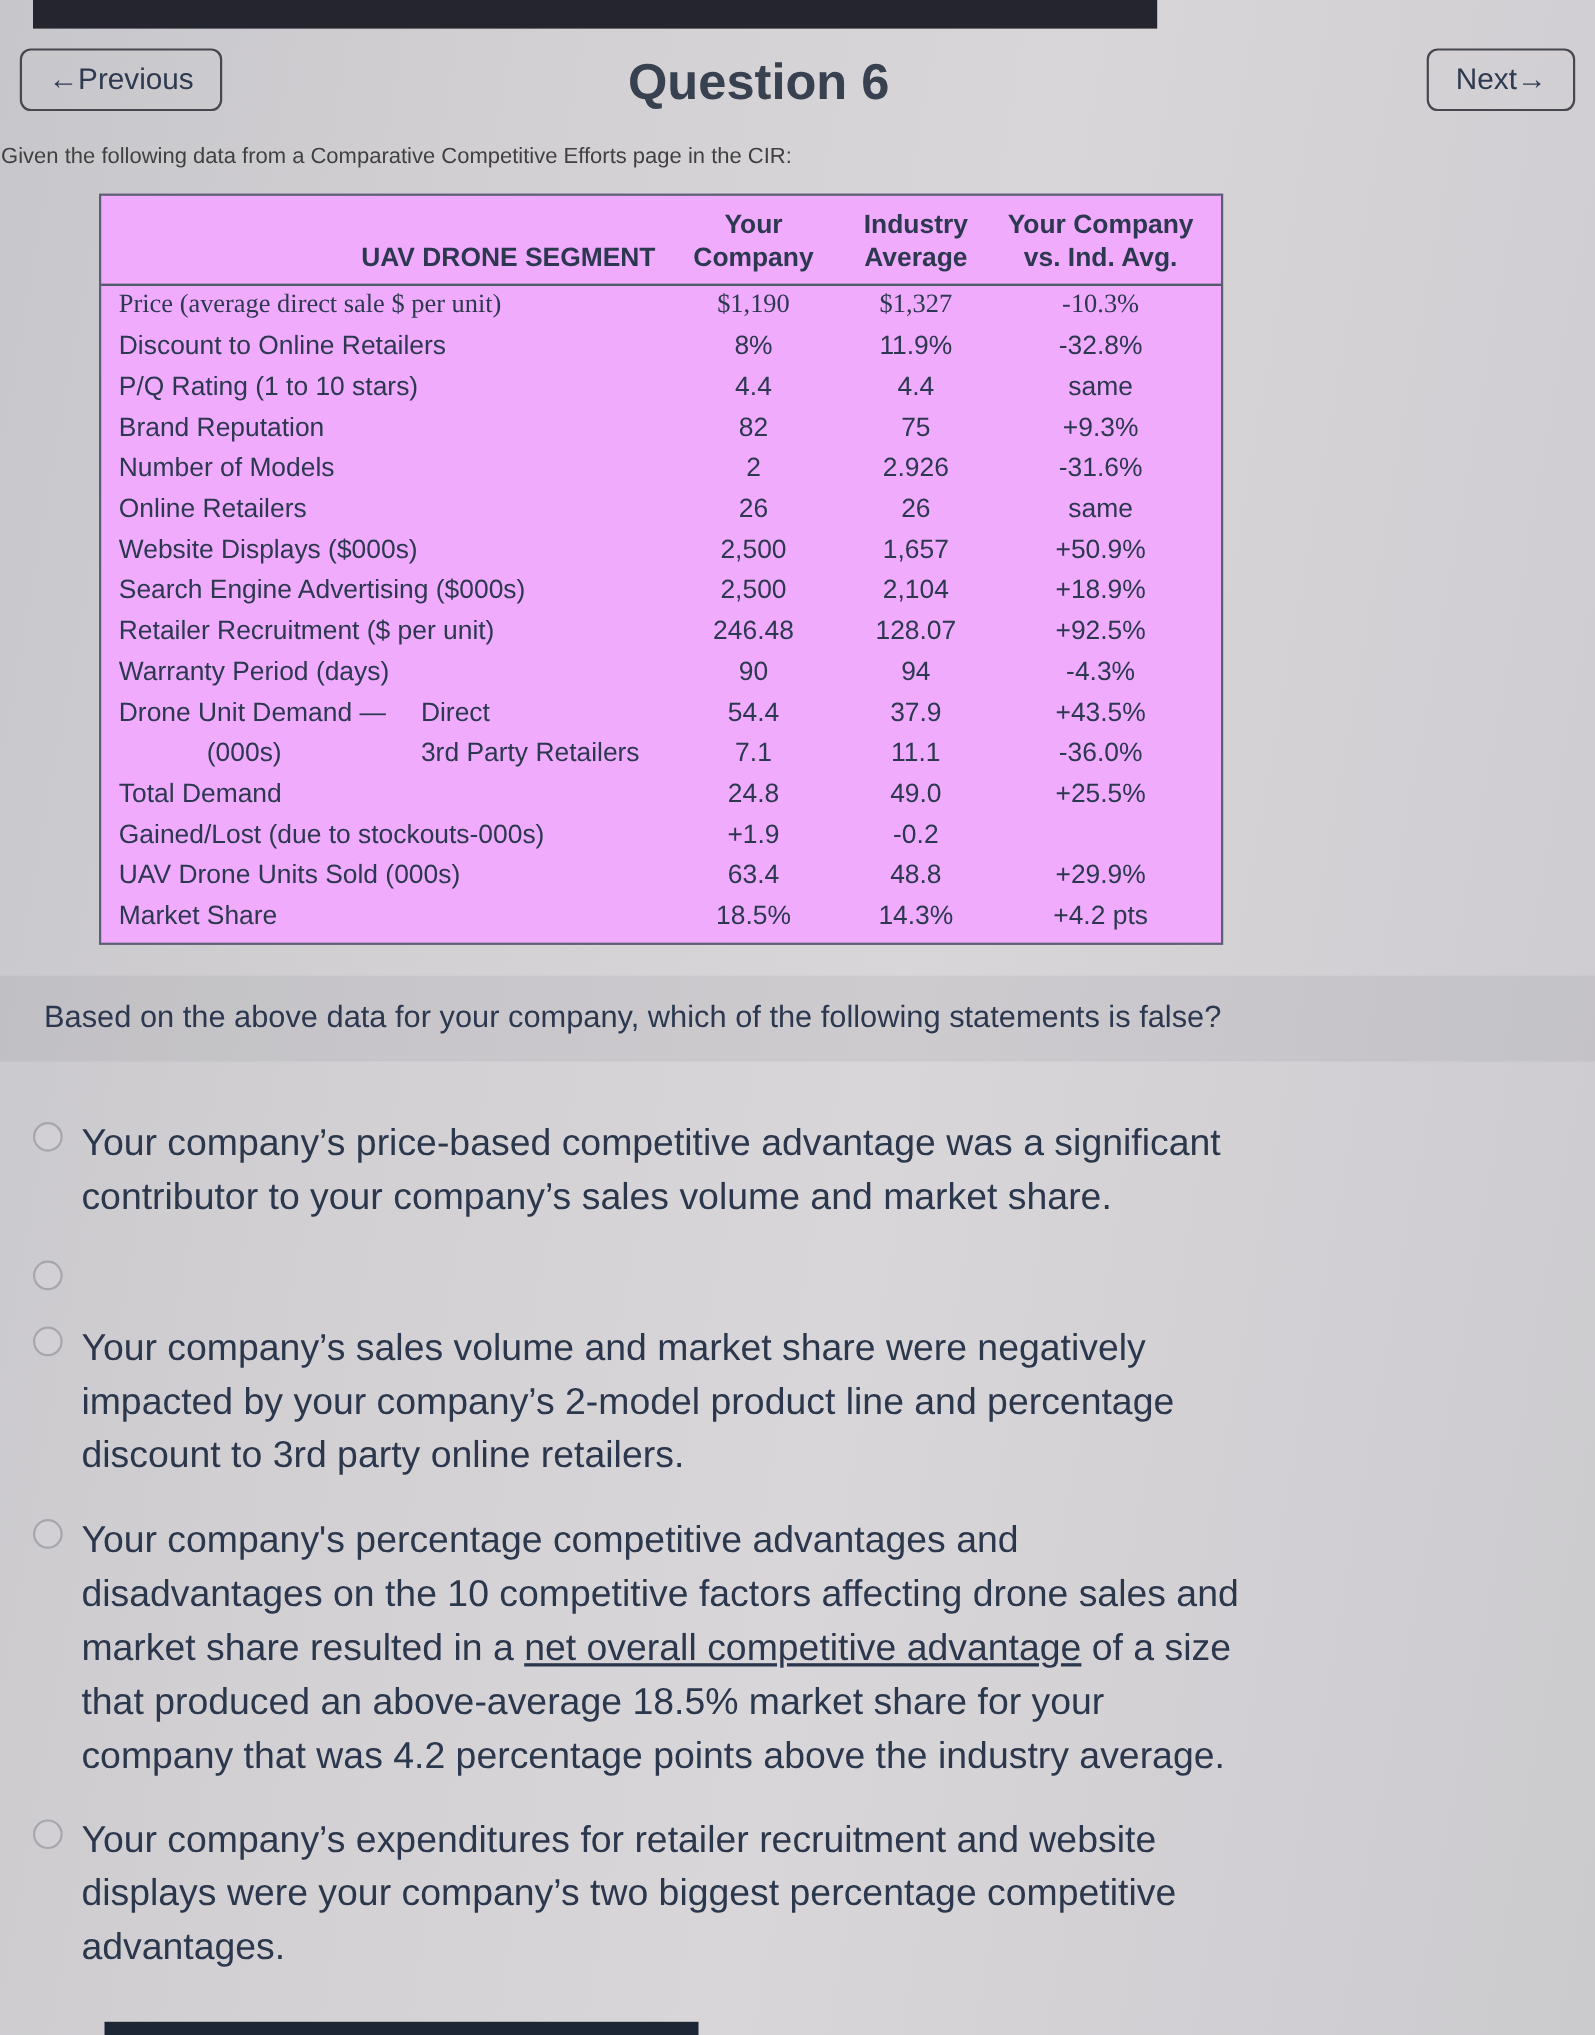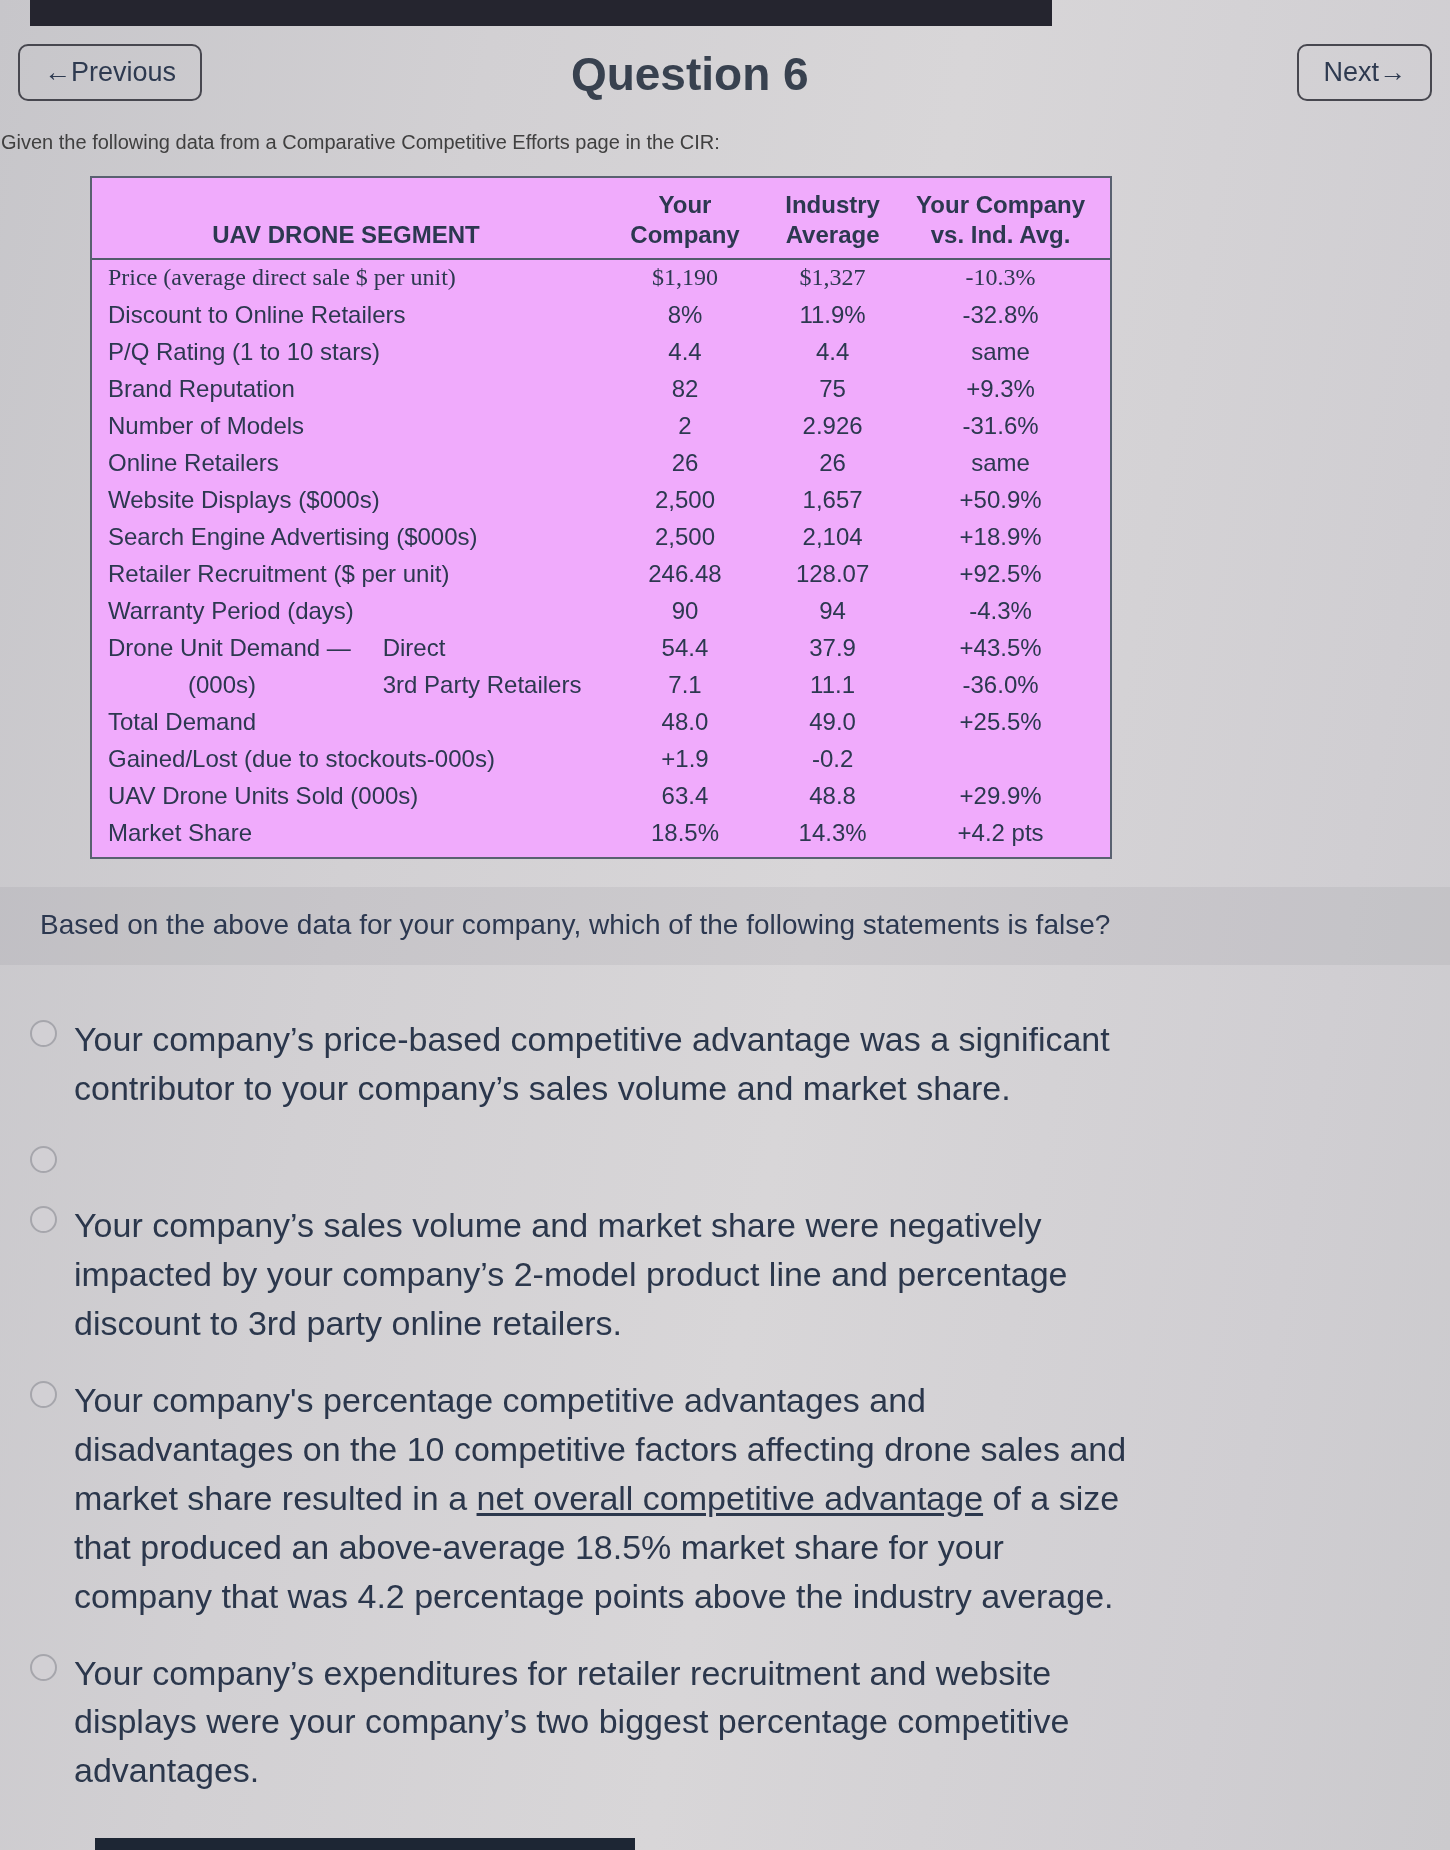--- a/index.html
+++ b/index.html
@@ -58,21 +58,21 @@
     font-size: 24px;
     color: #2c3850;
   }
   col.c-label { width: 49.5%; }
   col.c-your { width: 17.5%; }
   col.c-ind { width: 11.5%; }
   col.c-vs { width: 21.5%; }
   thead th { font-weight: 700; vertical-align: bottom; line-height: 1.25; }
   thead tr.hdr-top th { padding-top: 12px; text-align: center; }
   thead tr.hdr-bot th { padding-bottom: 8px; text-align: center; border-bottom: 2px solid #525b6b; }
-  thead tr.hdr-bot th.seg { text-align: center; padding-left: 4px; }
+  thead tr.hdr-bot th.seg { text-align: right; padding-left: 4px; }
   tbody td { height: 37px; padding: 2px 6px; vertical-align: middle; }
   tbody tr:first-child td { padding-top: 0; font-family: Liberation Serif, serif; }
   td.lbl { text-align: left; padding-left: 16px; white-space: nowrap; }
   td.num { text-align: center; white-space: nowrap; }
   .lbl-main { display: inline-block; width: 268px; }
   tr.indent .lbl-main { padding-left: 80px; }
   .q-band {
     margin-top: 28px;
     background: rgba(110, 108, 116, 0.10);
     padding: 22px 40px 24px 40px;
@@ -216,21 +216,21 @@
         <td class="lbl">
           <span class="lbl-main">(000s)</span>
           <span class="lbl-sub">3rd Party Retailers</span>
         </td>
         <td class="num">7.1</td>
         <td class="num">11.1</td>
         <td class="num">-36.0%</td>
       </tr>
       <tr>
         <td class="lbl">Total Demand</td>
-        <td class="num">48.0</td>
+        <td class="num">24.8</td>
         <td class="num">49.0</td>
         <td class="num">+25.5%</td>
       </tr>
       <tr>
         <td class="lbl">Gained/Lost (due to stockouts-000s)</td>
         <td class="num">+1.9</td>
         <td class="num">-0.2</td>
         <td class="num"></td>
       </tr>
       <tr>

